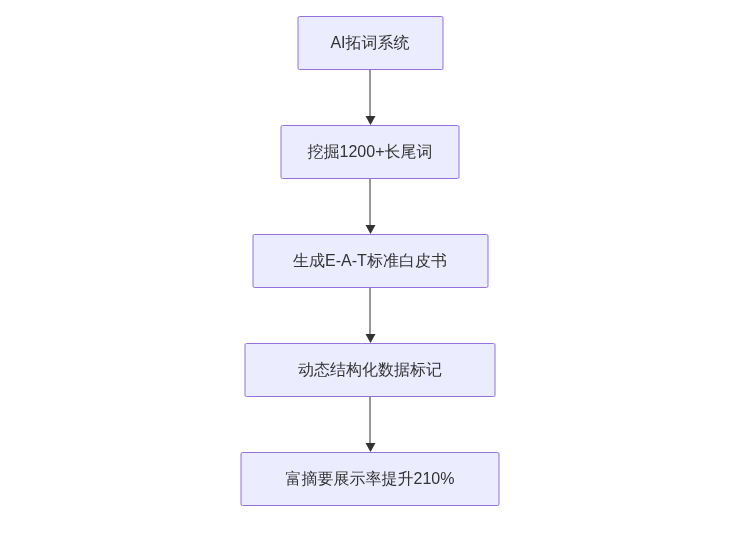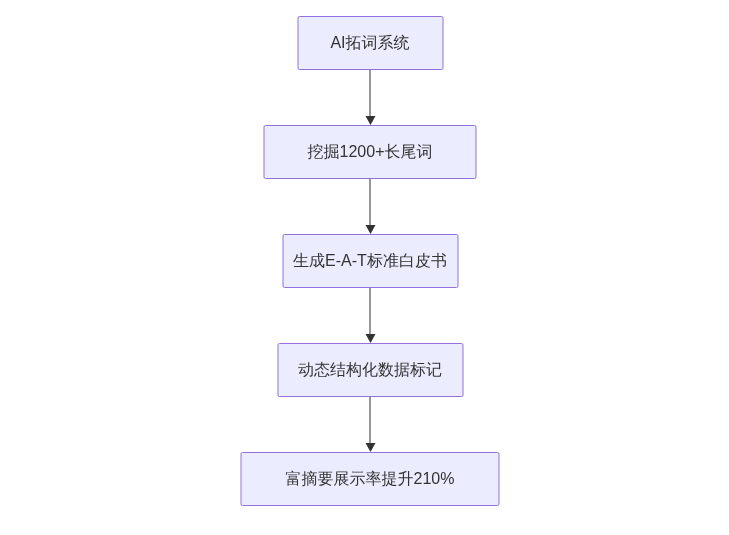--- a/index.html
+++ b/index.html
@@ -69,39 +69,39 @@
 
     <div class="node" style="width:146px">
       <span>AI拓词系统</span>
     </div>
 
     <div class="arrow">
       <div class="shaft"></div>
       <div class="head"></div>
     </div>
 
-    <div class="node" style="width:213px">
+    <div class="node" style="width:179px">
       <span>挖掘1200+长尾词</span>
     </div>
 
     <div class="arrow">
       <div class="shaft"></div>
       <div class="head"></div>
     </div>
 
-    <div class="node" style="width:176px">
+    <div class="node" style="width:236px">
       <span>生成E-A-T标准白皮书</span>
     </div>
 
     <div class="arrow">
       <div class="shaft"></div>
       <div class="head"></div>
     </div>
 
-    <div class="node" style="width:186px">
+    <div class="node" style="width:251px">
       <span>动态结构化数据标记</span>
     </div>
 
     <div class="arrow">
       <div class="shaft"></div>
       <div class="head"></div>
     </div>
 
     <div class="node" style="width:259px">
       <span>富摘要展示率提升210%</span>

